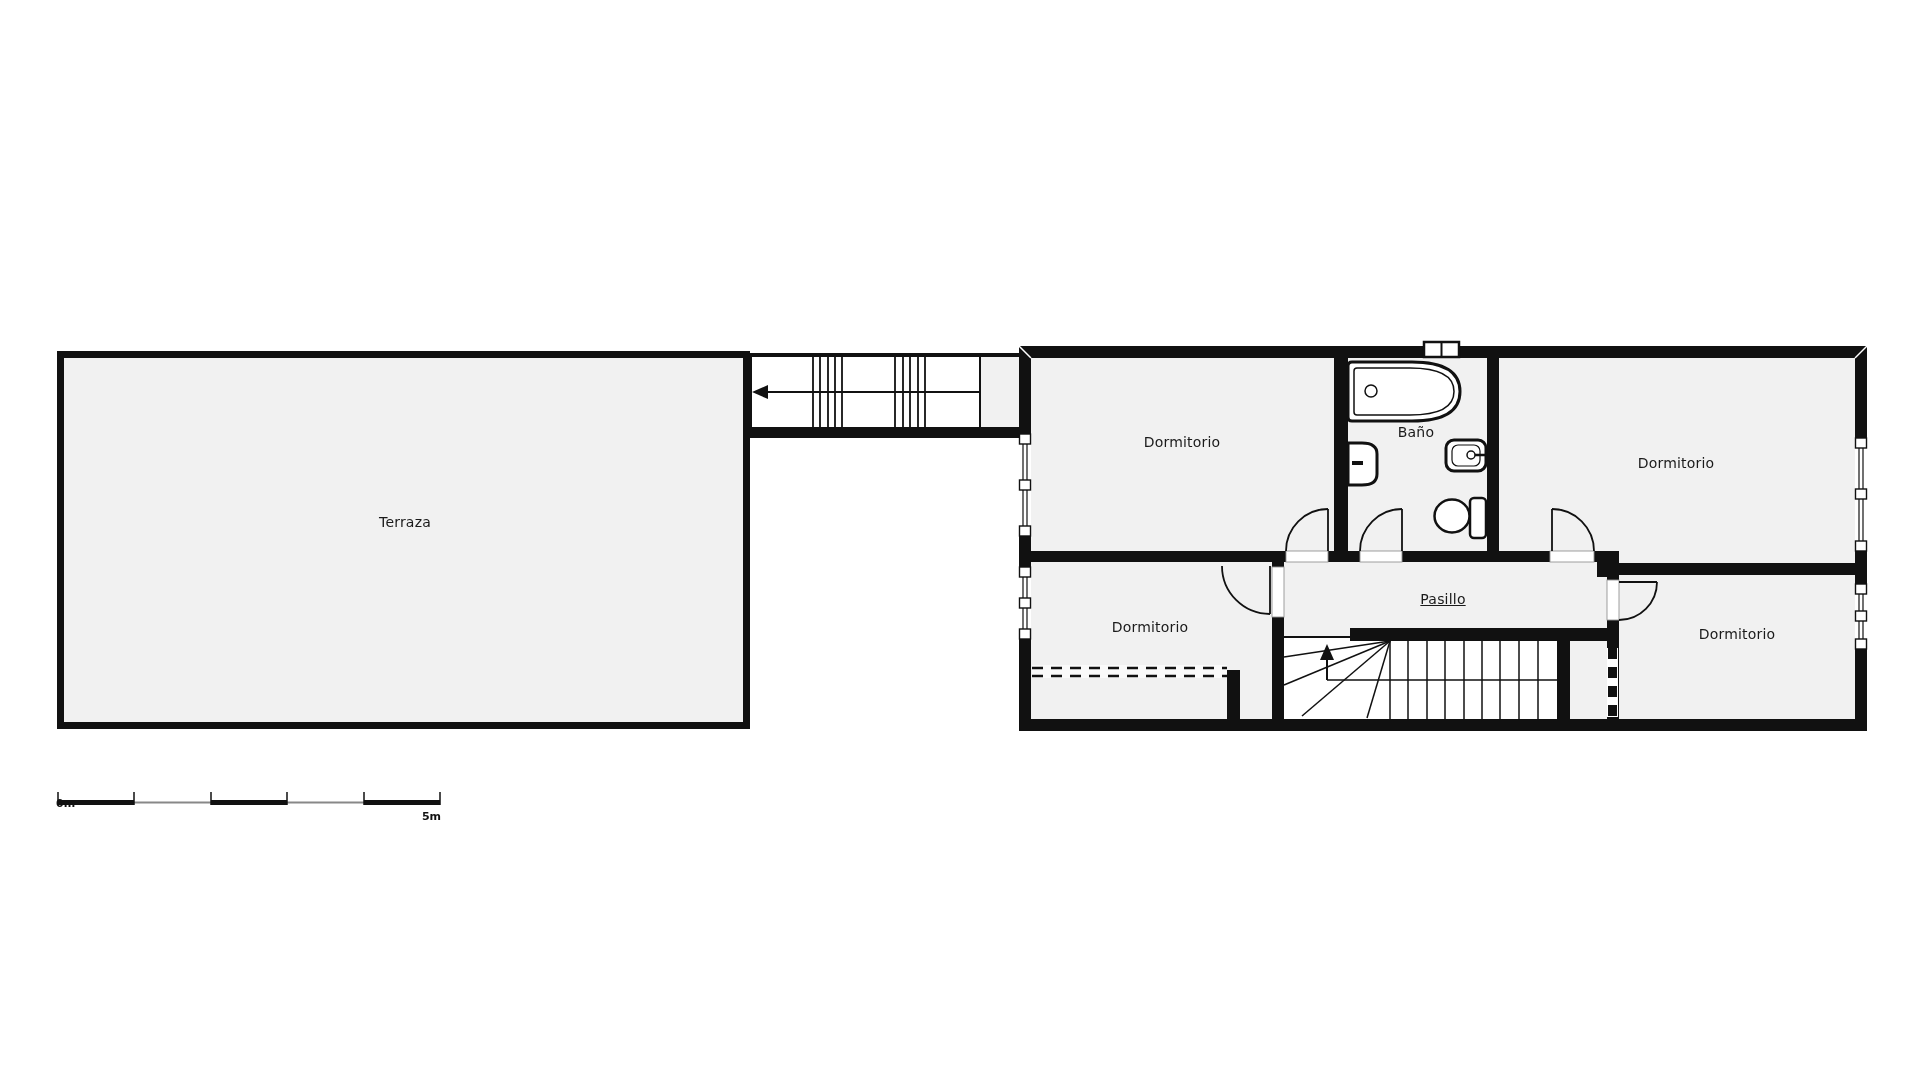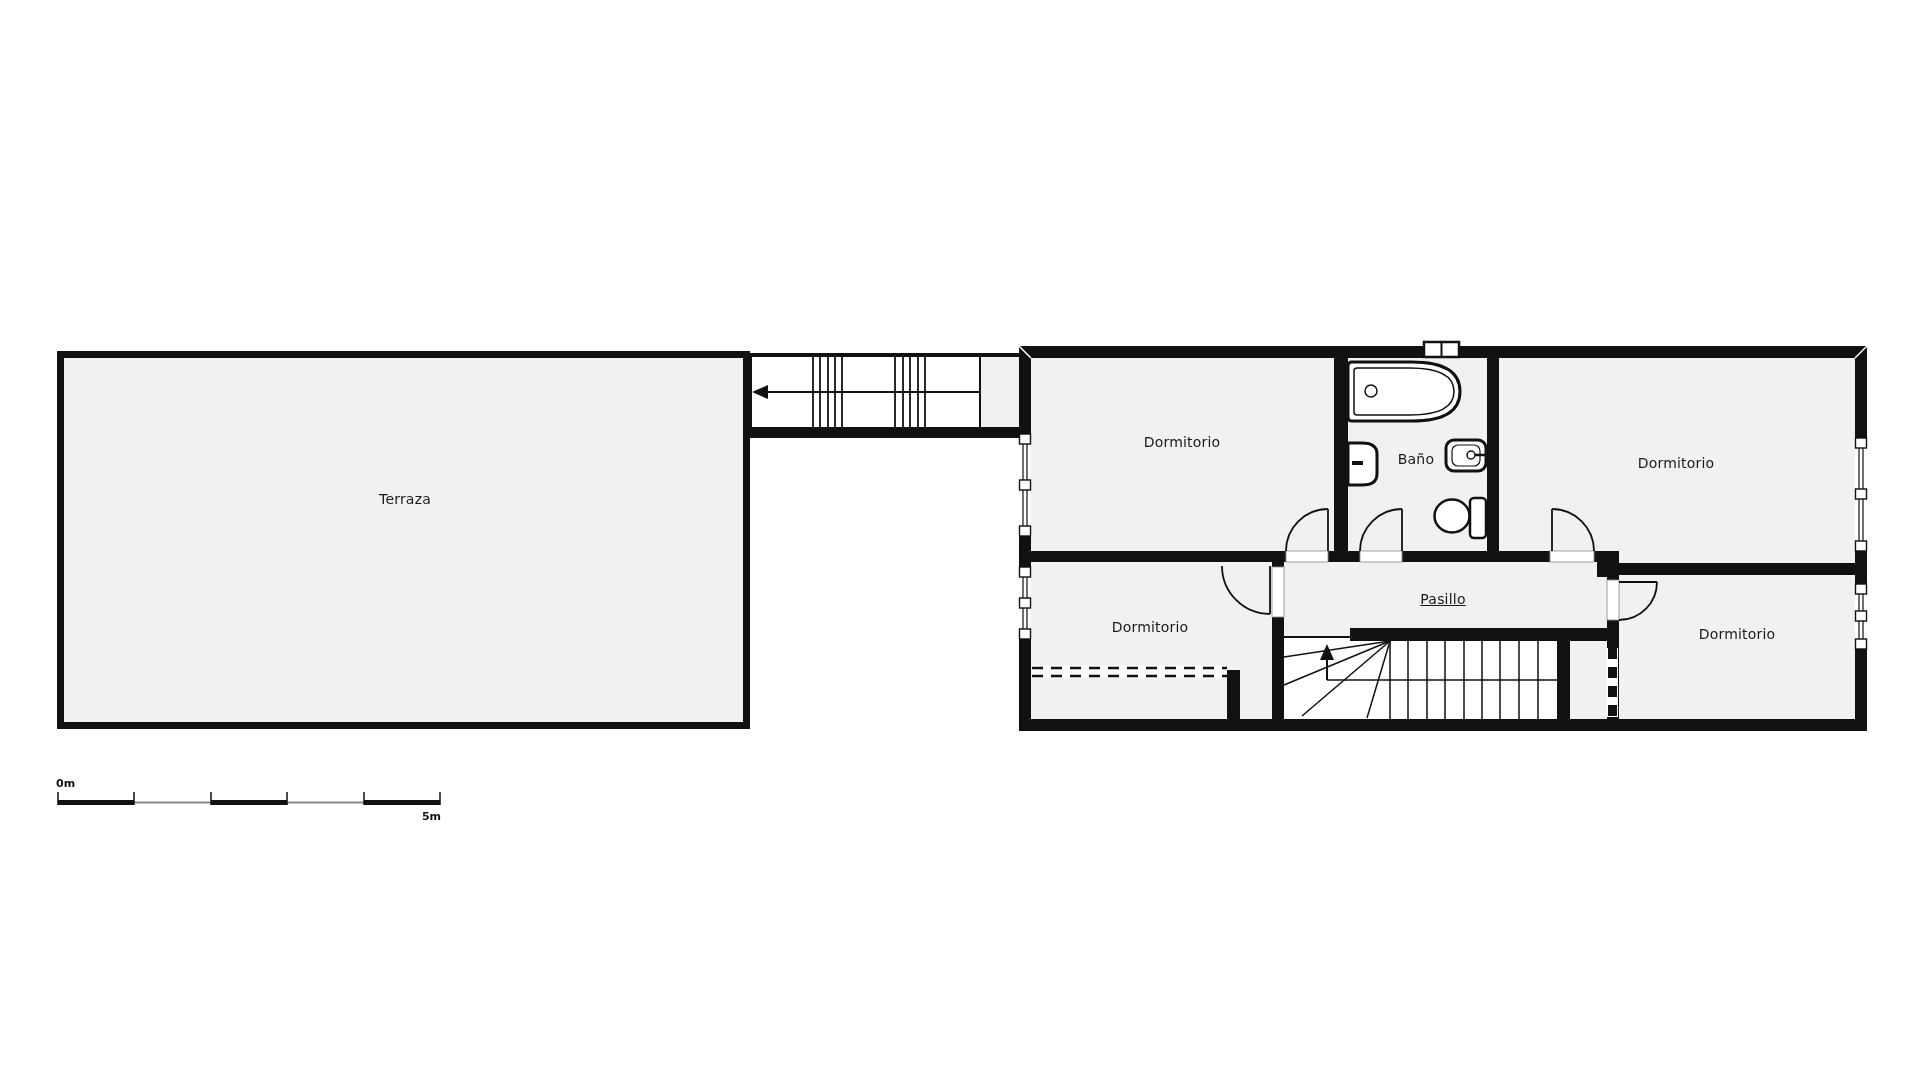--- a/index.html
+++ b/index.html
@@ -198,23 +198,23 @@
       <rect x="287" y="801.5" width="77" height="2" fill="#888"></rect>
       <rect x="57.25" y="792" width="1.5" height="13" class="w"></rect>
       <rect x="133.25" y="792" width="1.5" height="13" class="w"></rect>
       <rect x="210.25" y="792" width="1.5" height="13" class="w"></rect>
       <rect x="286.25" y="792" width="1.5" height="13" class="w"></rect>
       <rect x="363.25" y="792" width="1.5" height="13" class="w"></rect>
       <rect x="439.25" y="792" width="1.5" height="13" class="w"></rect>
     </g>
   </svg>
 
-  <div class="lbl" style="left:405px;top:499px;">Terraza</div>
+  <div class="lbl" style="left:405px;top:522px;">Terraza</div>
   <div class="lbl" style="left:1182px;top:442px;">Dormitorio</div>
-  <div class="lbl" style="left:1416px;top:459px;text-align:right;">Baño</div>
+  <div class="lbl" style="left:1416px;top:432px;text-align:right;">Baño</div>
   <div class="lbl" style="left:1676px;top:463px;">Dormitorio</div>
   <div class="lbl" style="left:1150px;top:627px;">Dormitorio</div>
   <div class="lbl" style="left:1443px;top:599px;text-decoration:underline;">Pasillo</div>
   <div class="lbl" style="left:1737px;top:634px;">Dormitorio</div>
 
-  <div class="scale-lbl" style="left:56px;top:777px;">0m</div>
+  <div class="scale-lbl" style="left:56px;top:797px;">0m</div>
   <div class="scale-lbl" style="left:441px;top:810px;transform:translateX(-100%);">5m</div>
 </div>
 
 </body></html>

